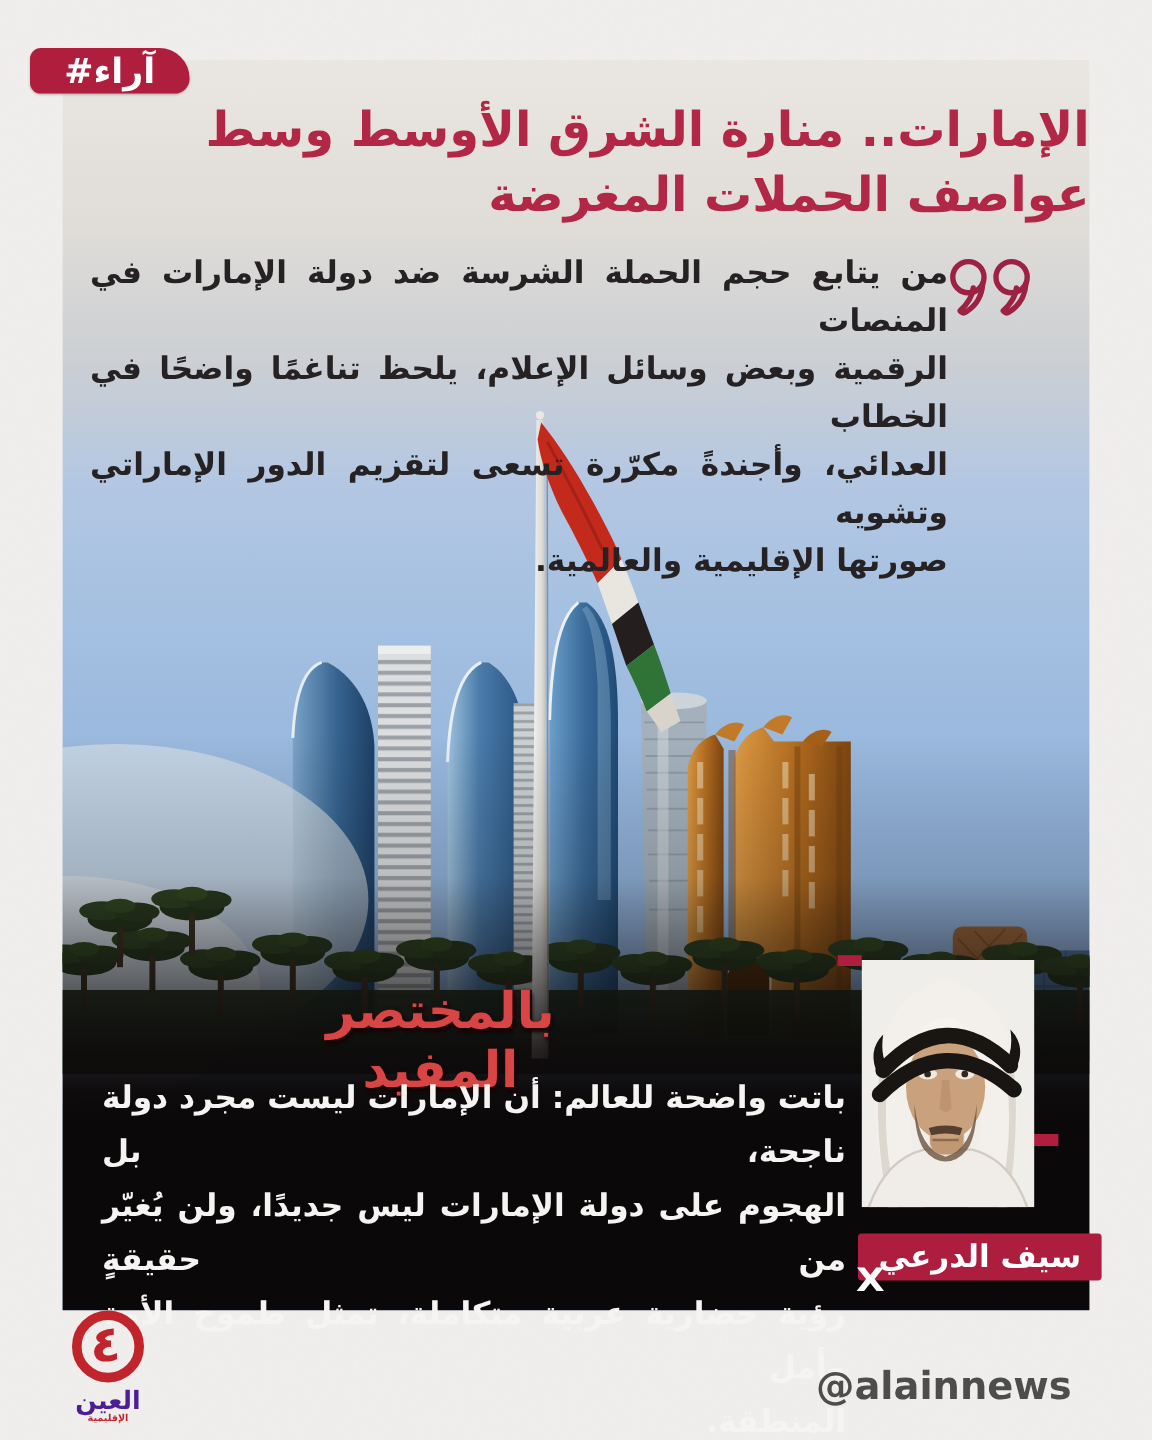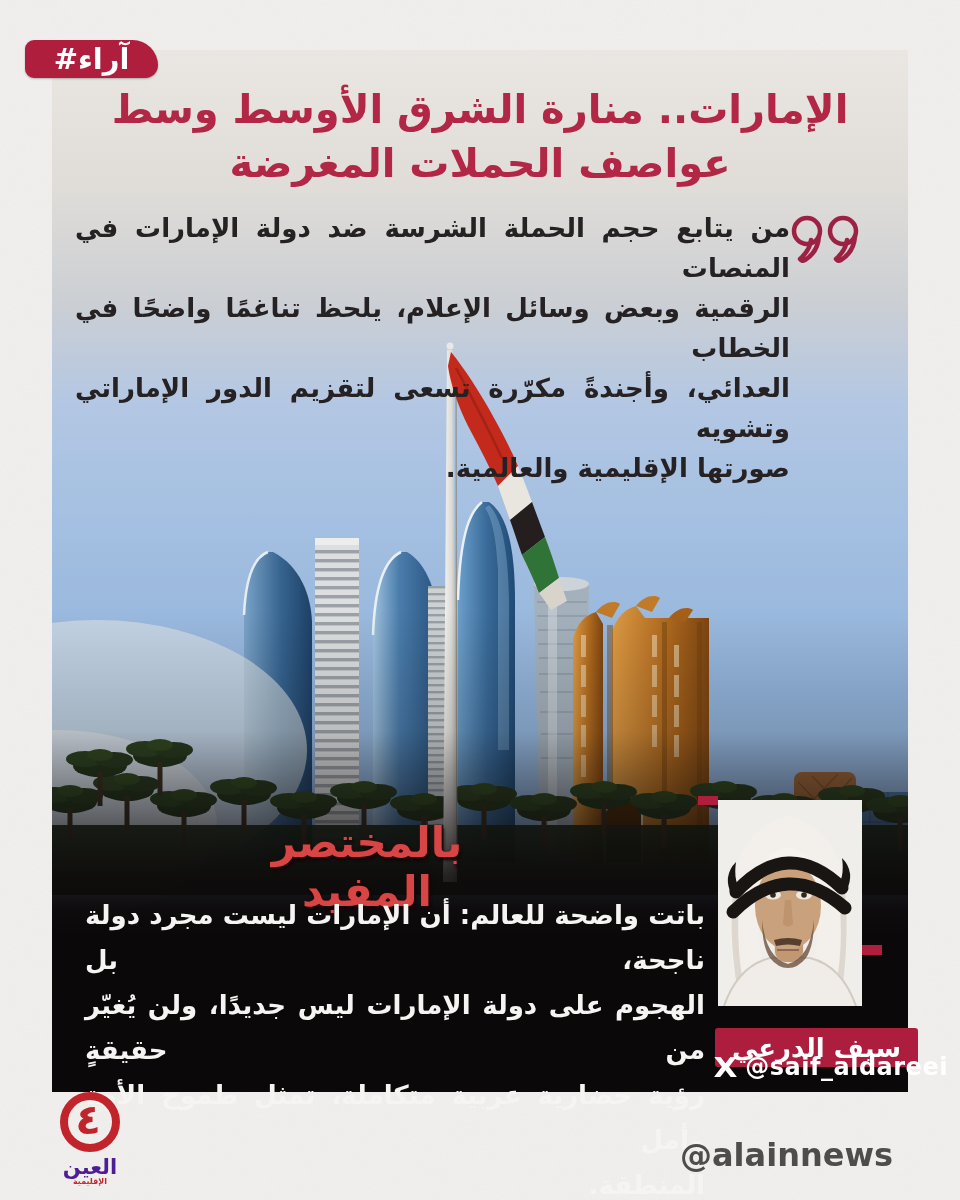--- a/index.html
+++ b/index.html
@@ -14,21 +14,21 @@
     position:absolute;left:25px;top:40px;width:133px;height:38px;z-index:10;
     background:#b01e3e;border-radius:10px 28px 14px 10px;
     color:#ffffff;font-size:29px;font-weight:bold;direction:ltr;
     display:flex;align-items:center;justify-content:center;
     box-shadow:0 1px 2px rgba(0,0,0,.25);
   }
   
   .card{position:absolute;left:52px;top:50px;width:856px;height:1042px;z-index:2;}
   .scene{position:absolute;left:0;top:0;width:856px;height:1042px;display:block;}
   .card-el{position:absolute;direction:rtl;}
-  .title{left:0;top:32px;width:856px;text-align:center;color:#b22746;
+  .title{left:0;top:32px;width:856px;text-align:right;color:#b22746;
     font-size:40px;line-height:54px;font-weight:bold;}
   .quote-ic{left:738px;top:164px;width:76px;height:62px;}
   .lead{left:23px;top:158px;width:715px;color:#262223;font-size:26px;
     line-height:40px;font-weight:bold;}
   .jline{text-align:justify;text-align-last:justify;}
   .lead .jlast{text-align:right;text-align-last:right;padding-left:105px;}
   .brief-heading{left:150px;top:768px;width:330px;text-align:center;
     color:#d84545;font-size:42px;font-weight:bold;
     text-shadow:2px 3px 3px #180304, 0 0 2px rgba(90,10,12,.65);}
   .outro{left:33px;top:843px;width:620px;color:#f6f4f2;font-size:26px;
@@ -335,21 +335,20 @@
         <path d="M15,112 Q70,58 127,108" stroke="#181512" stroke-width="13" fill="none" stroke-linecap="round"></path>
         <path d="M14,96 Q4,76 18,62 Q15,82 24,92 Z" fill="#181512"></path>
         <path d="M128,92 Q138,72 124,58 Q127,78 118,88 Z" fill="#181512"></path>
       </g>
     </svg>
   </div>
 
   <div class="card-el name-banner">سيف الدرعي</div>
   <div class="card-el x-handle">
     <span class="x-glyph">X</span>
-    <span>@saif_aldareei</span>
   </div>
 </div>
 
 <div class="alain-logo">
   <div class="alain-ring">
     <div class="alain-num">٤</div>
   </div>
   <div class="alain-name">العين</div>
   <div class="alain-tag">الإقليمية</div>
 </div>

